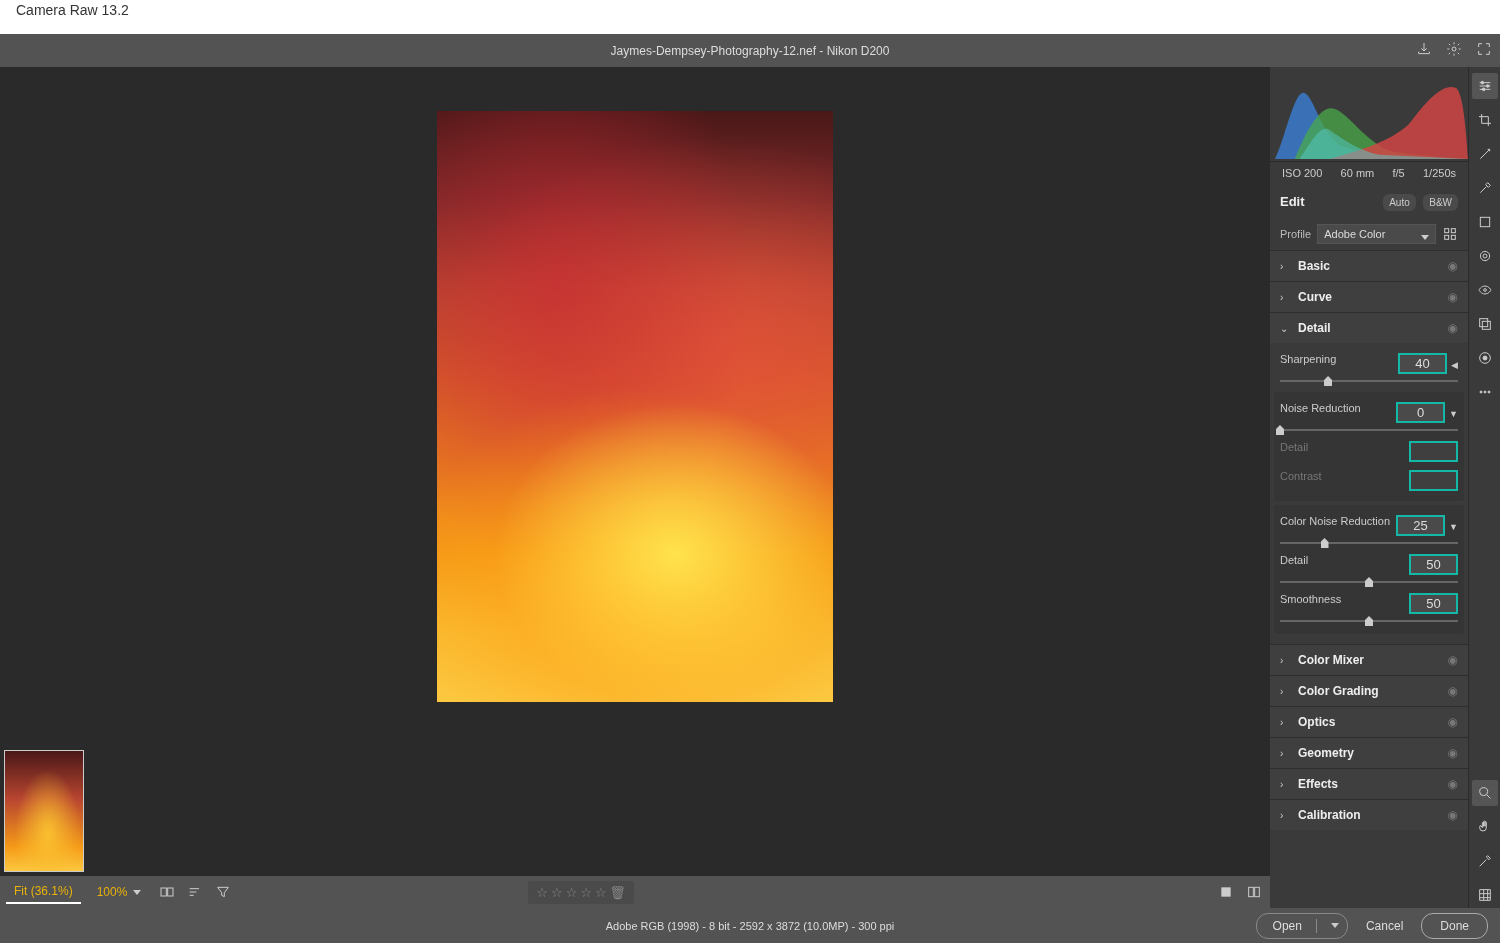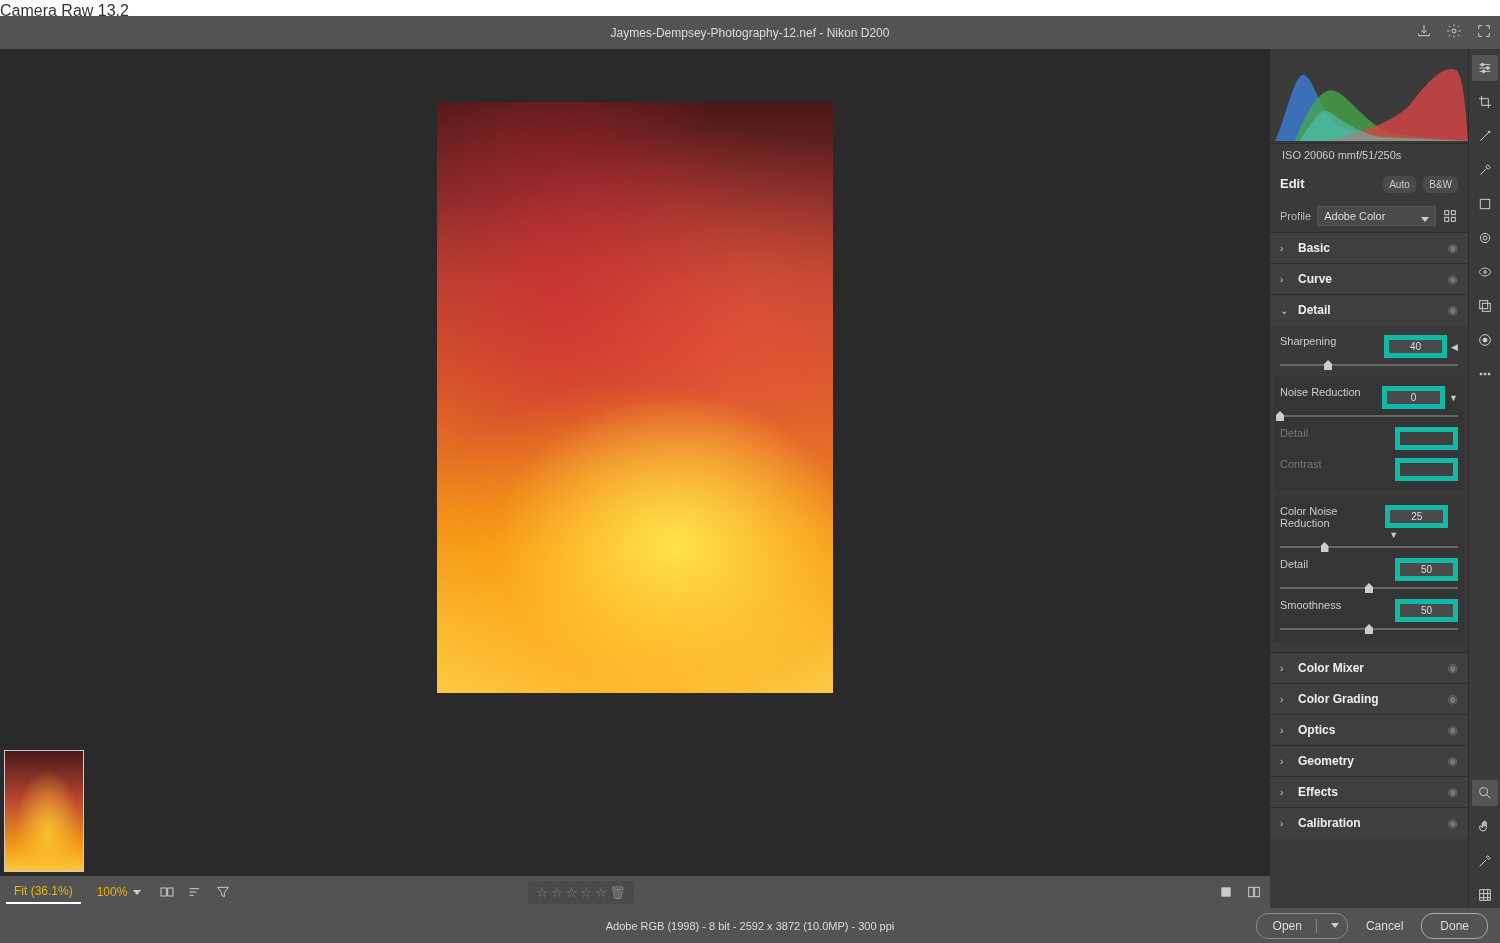--- a/index.html
+++ b/index.html
@@ -1,17 +1,17 @@
 <!DOCTYPE html>
 <html><head>
 <meta charset="utf-8">
 <style>
 *{box-sizing:border-box;margin:0;padding:0;font-family:"Segoe UI",Arial,sans-serif;user-select:none}
 body{background:#2a2a2a;width:1500px;height:943px;overflow:hidden;display:flex;flex-direction:column}
-.titlebar{background:#fff;height:16px;padding:2px 0;font-size:16px;color:#333}
+.titlebar{background:#fff;height:34px;padding:2px 16px;font-size:14px;color:#333}
 .topbar{background:#535353;height:33px;display:flex;align-items:center;justify-content:center;position:relative}
 .topbar-title{color:#ddd;font-size:12px}
 .topbar-right{position:absolute;right:8px;display:flex;gap:14px;align-items:center}
 .topbar-right .ticon{color:#ccc;cursor:pointer}
 .main{flex:1;display:flex;background:#2a2a2a;min-height:0}
 .preview-area{flex:1;display:flex;flex-direction:column;min-width:0}
 .canvas{flex:1;display:flex;align-items:center;justify-content:center;background:#2a2a2a;overflow:hidden}
 .photo{width:396px;height:591px;background:
  radial-gradient(ellipse 300px 250px at 60% 75%,rgba(255,230,80,0.95),transparent 60%),
  radial-gradient(ellipse 350px 300px at 50% 80%,rgba(255,160,20,0.9),transparent 65%),
@@ -40,38 +40,38 @@
 .btn.split .div{width:1px;height:14px;background:#888}
 
 .right{width:230px;background:#3a3a3a;display:flex;min-width:230px}
 .panel-scroll{flex:1;display:flex;flex-direction:column;overflow-y:auto}
 .tool-strip{width:32px;background:#3a3a3a;border-left:1px solid #2a2a2a;display:flex;flex-direction:column;align-items:center;padding-top:6px;gap:8px}
 .tool-strip .tool{width:26px;height:26px;display:flex;align-items:center;justify-content:center;color:#ccc;cursor:pointer;border-radius:2px}
 .tool-strip .tool.active{background:#555}
 .tool-strip .spacer{flex:1}
 .histogram{height:95px;background:#3a3a3a;position:relative;border-bottom:1px solid #2a2a2a}
 .histo-svg{width:100%;height:100%}
-.meta-row{display:flex;padding:5px 12px;font-size:11px;color:#ccc;background:#3a3a3a}
+.meta-row{display:flex;justify-content:space-between;padding:5px 12px;font-size:11px;color:#ccc;background:#3a3a3a}
 .edit-head{display:flex;align-items:center;justify-content:space-between;padding:8px 10px}
 .edit-head h3{color:#eee;font-size:13px;font-weight:600}
 .mini-btn{font-size:10px;padding:3px 6px;background:#4a4a4a;color:#ccc;border-radius:6px;cursor:pointer;margin-left:3px}
 .profile-row{display:flex;align-items:center;padding:6px 10px;gap:6px}
 .profile-row label{color:#bbb;font-size:11px}
 .profile-sel{flex:1;background:#4a4a4a;border:1px solid #555;color:#ddd;font-size:11px;padding:3px 6px;display:flex;justify-content:space-between;align-items:flex-end;cursor:pointer}
 .grid-icon{width:16px;height:16px;color:#ccc;cursor:pointer}
 .section{border-top:1px solid #2e2e2e}
 .sec-head{display:flex;align-items:center;padding:8px 10px;cursor:pointer;background:#3f3f3f}
 .sec-head .chev{width:12px;color:#ccc;font-size:10px;margin-right:6px}
 .sec-head .title{color:#eee;font-size:12px;font-weight:600;flex:1}
 .sec-head .eye{color:#777;font-size:12px}
 .sec-body{padding:6px 10px;background:#3a3a3a}
 .slider-row{padding:4px 0}
 .slider-lbl{display:flex;justify-content:space-between;font-size:11px;color:#ccc}
 .slider-lbl.disabled{color:#777}
-.num-in{width:63px;background:#4a4a4a;border:5px solid #14b8a6;color:#ddd;font-size:10px;text-align:center;padding:1px 2px}
+.num-in{width:49px;background:#4a4a4a;border:2px solid #14b8a6;color:#ddd;font-size:13px;text-align:center;padding:1px 2px}
 .num-in.disabled{color:#666;background:#3f3f3f}
 .slider-lbl .tri{color:#ccc;font-size:9px;margin-left:4px;cursor:pointer}
 .slider-track{height:2px;background:#666;position:relative;margin:6px 0 2px}
 .slider-thumb{position:absolute;top:-4px;width:8px;height:10px;background:#ccc;transform:translateX(-50%);clip-path:polygon(50% 0,100% 40%,100% 100%,0 100%,0 40%)}
 .subgroup{background:#353535;margin:4px -6px;padding:6px;border-radius:3px}
 .hint{font-size:10px;color:#999;line-height:1.35;padding:4px 0}
 .svgicon{width:16px;height:16px;fill:none;stroke:currentColor;stroke-width:1.5}
 </style>
 </head>
 <body>

